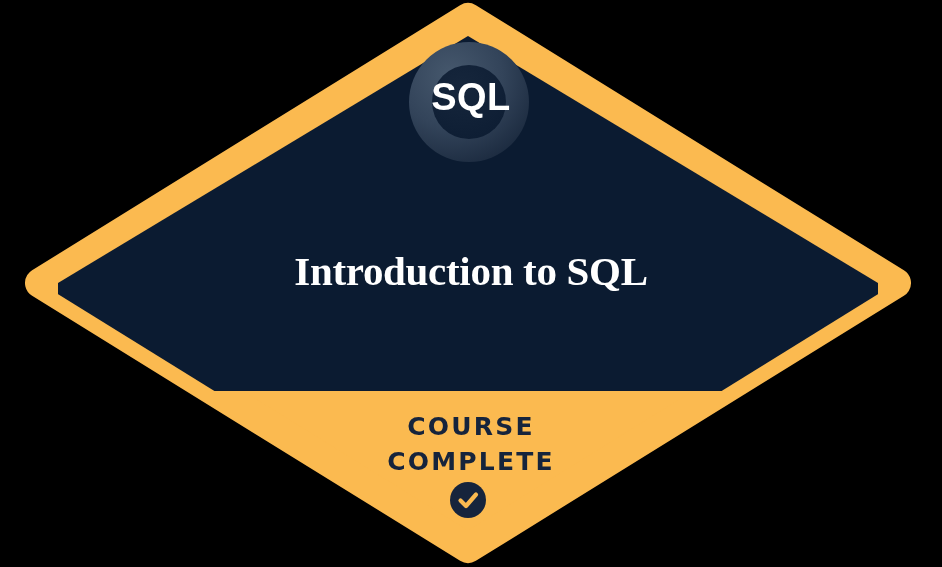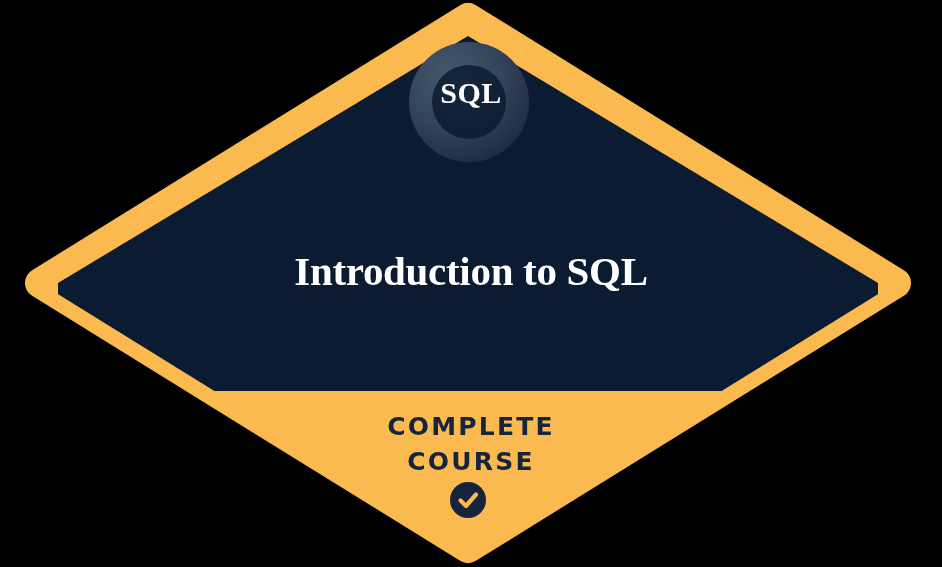--- a/index.html
+++ b/index.html
@@ -40,22 +40,22 @@
     pointer-events: none;
   }
 
   .sql-ring-label {
     position: absolute;
     left: 0;
     top: 78px;
     width: 942px;
     text-align: center;
     color: #FFFFFF;
-    font-family: Liberation Serif, serif;
-    font-size: 30px;
+    font-family: Liberation Sans, sans-serif;
+    font-size: 38px;
     font-weight: bold;
     letter-spacing: 0.5px;
     line-height: 1;
   }
 
   .course-title {
     position: absolute;
     left: 0;
     top: 246px;
     width: 942px;
@@ -144,18 +144,18 @@
     </g>
   </svg>
 
   <div class="overlay">
 
     <div class="sql-ring-label">SQL</div>
 
     <div class="course-title">Introduction to SQL</div>
 
     <div class="status-block">
+      <span class="status-line">COURSE</span>
       <span class="status-line">COMPLETE</span>
-      <span class="status-line">COURSE</span>
     </div>
 
   </div>
 </div>
 
 </body></html>

